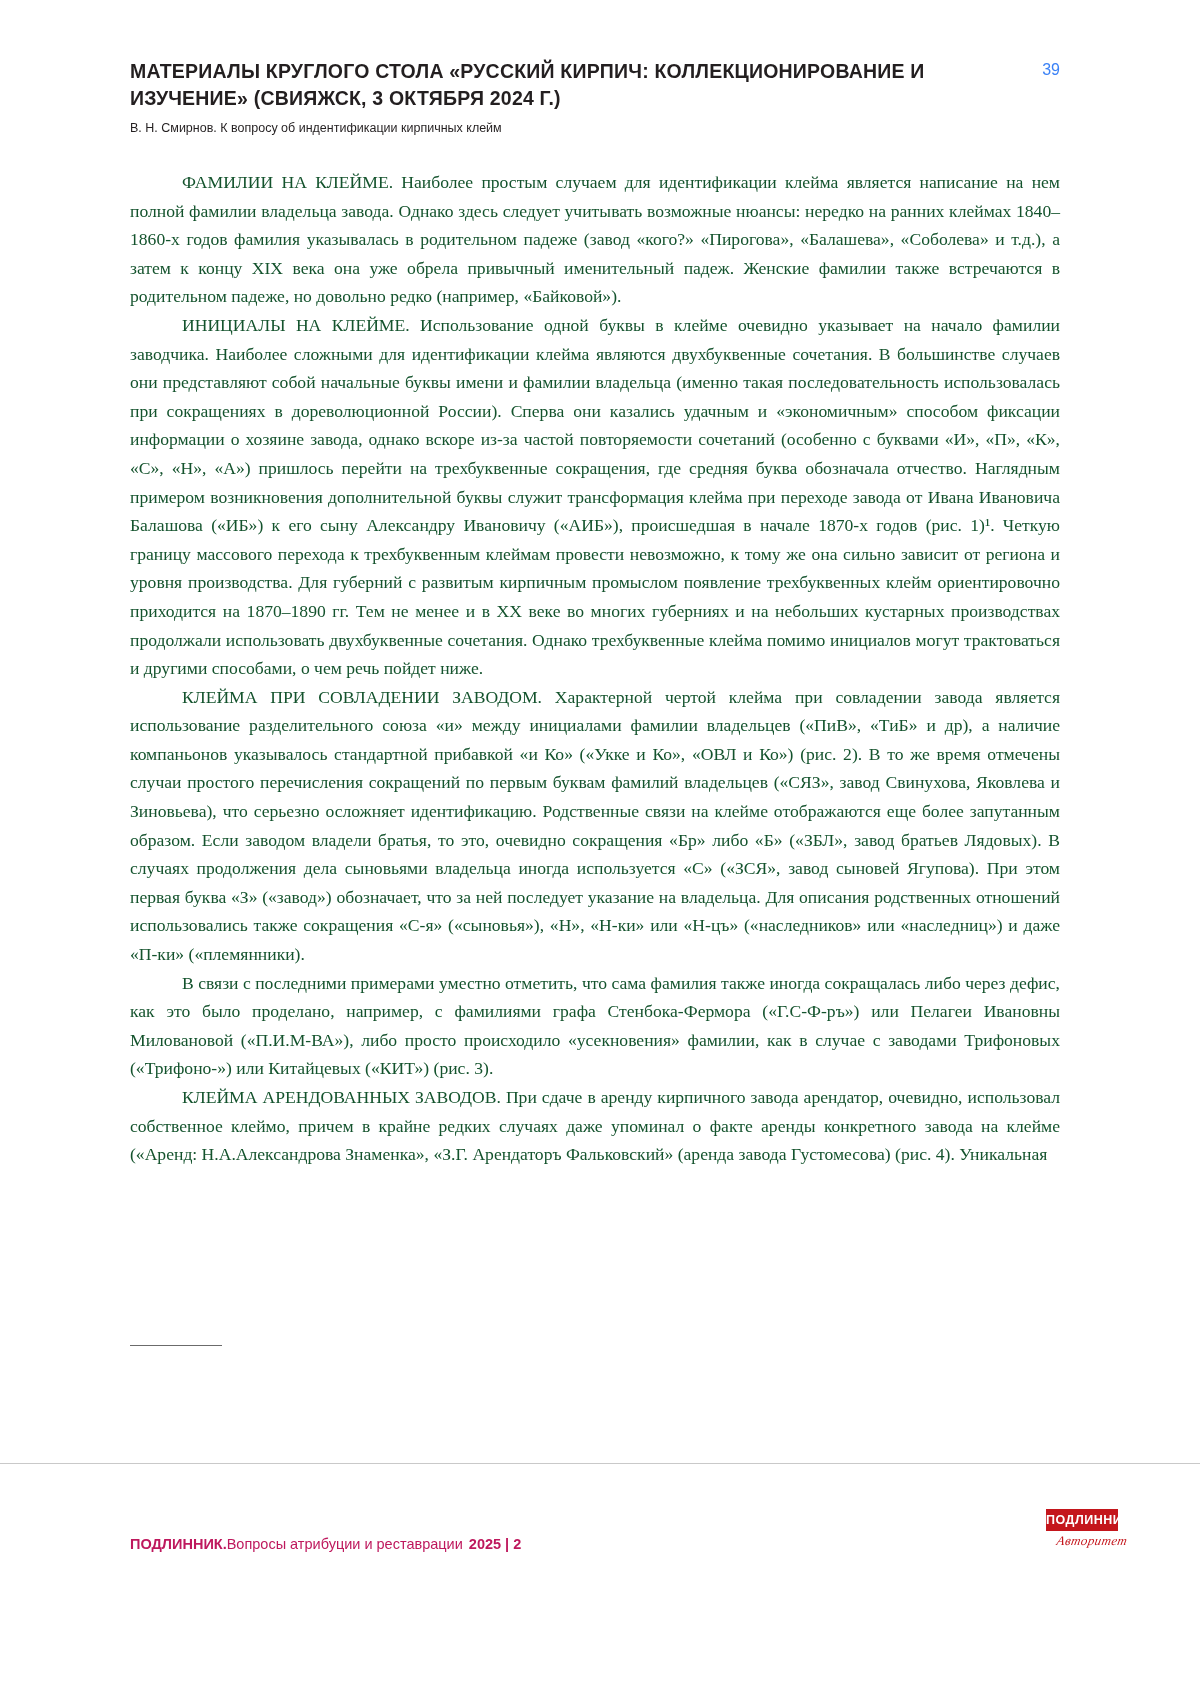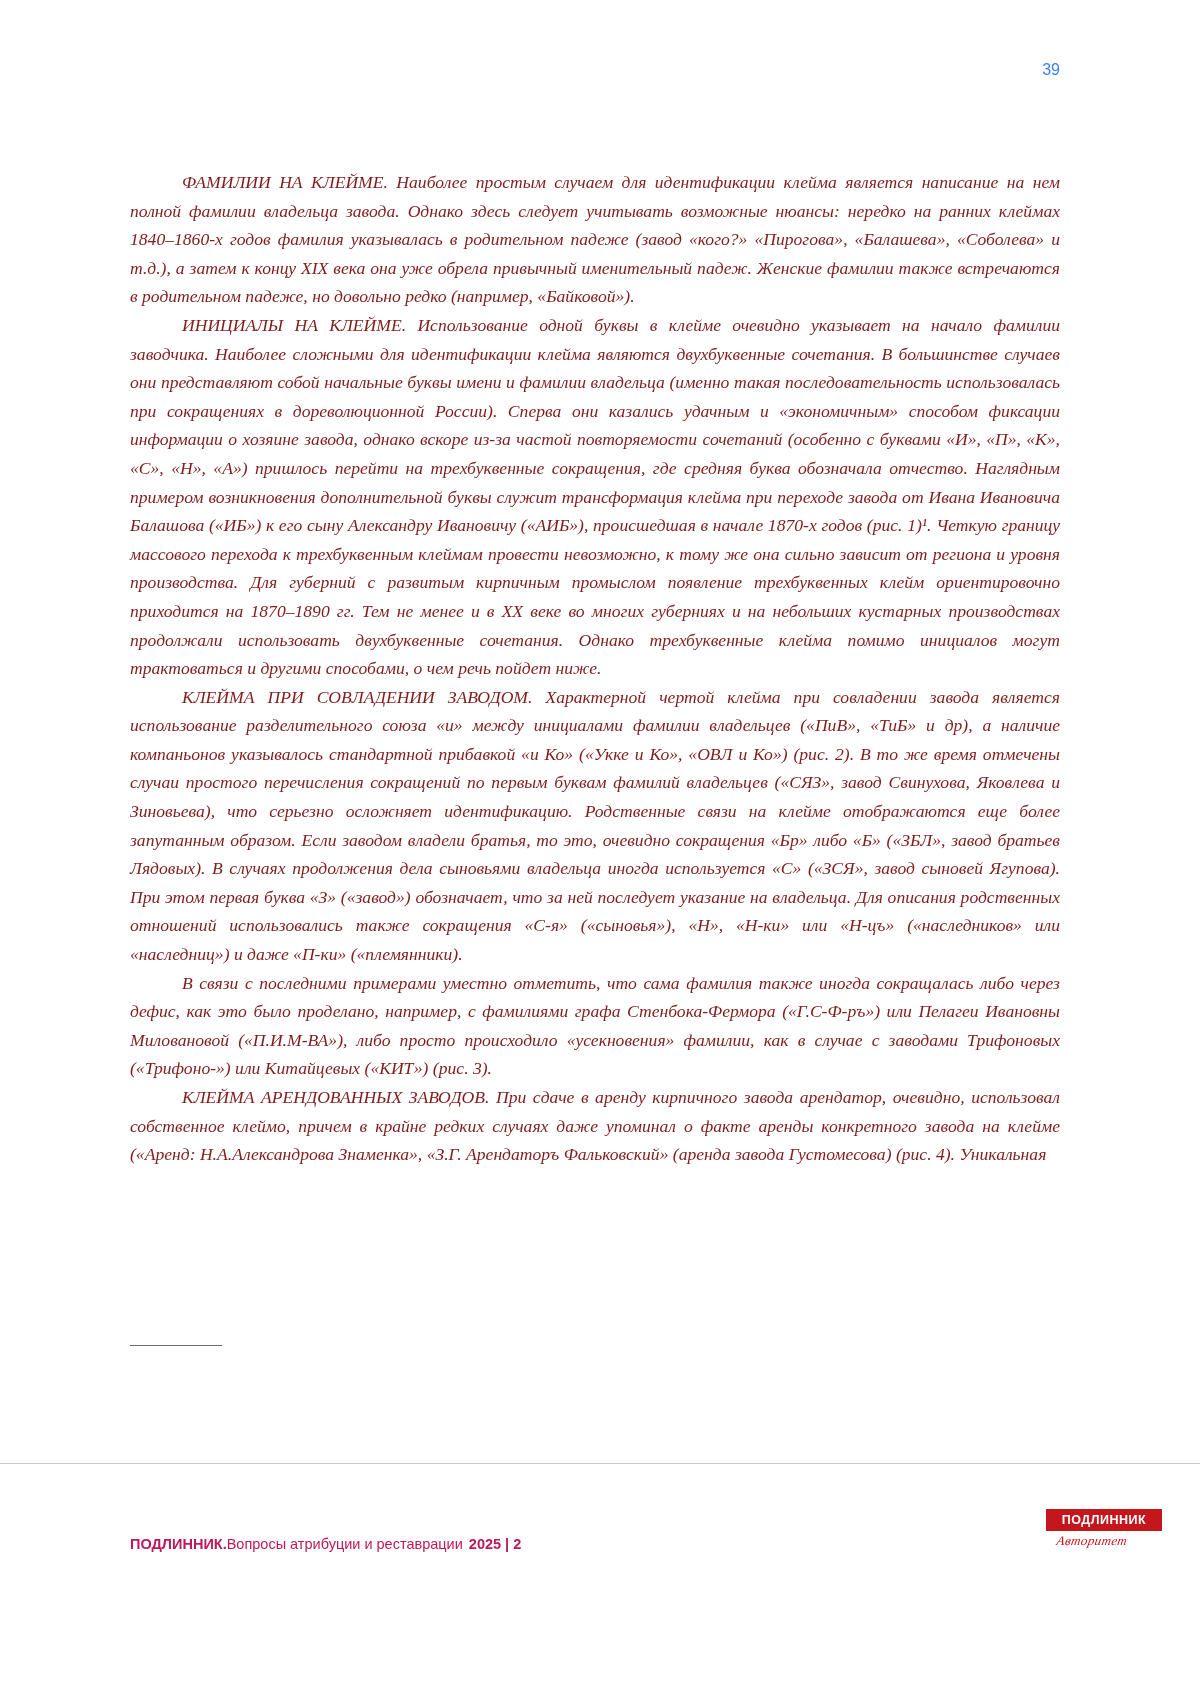--- a/index.html
+++ b/index.html
@@ -59,23 +59,22 @@
     left: 130px;
     top: 168px;
     width: 930px;
   }
   p.body-par {
     margin: 0;
     text-indent: 52px;
     text-align: justify;
     font-size: 17.6px;
     line-height: 28.6px;
-    color: #7f1d1d;
+    color: #14532d;
     font-family: "Liberation Serif", serif;
-    font-style: italic;
   }
   
   .footnote-rule {
     position: absolute;
     left: 130px;
     top: 1345px;
     width: 92px;
     height: 1px;
     background: #6b6b6b;
   }
@@ -130,40 +129,42 @@
     text-align: center;
   }
   .logo-box {
     background: #c4161c;
     color: #fff;
     font-family: "Liberation Sans", sans-serif;
     font-weight: bold;
     font-size: 12.5px;
     letter-spacing: 0.5px;
     padding: 4px 0 4px 0;
-    width: 116px;
+    width: 72px;
     box-sizing: border-box;
   }
   .logo-script {
     margin-top: 2px;
     color: #c4161c;
     font-family: "Liberation Serif", serif;
     font-style: italic;
     font-size: 13px;
     letter-spacing: 0.4px;
     transform: skewX(-10deg);
   }
 </style>
 </head>
 <body>
 
 <div class="page">
 
   <div class="header">
     <div class="page-number">39</div>
+    <div class="header-title">МАТЕРИАЛЫ КРУГЛОГО СТОЛА «РУССКИЙ КИРПИЧ: КОЛЛЕКЦИОНИРОВАНИЕ И ИЗУЧЕНИЕ» (СВИЯЖСК, 3 ОКТЯБРЯ 2024 Г.)</div>
+    <div class="header-sub">В. Н. Смирнов. К вопросу об индентификации кирпичных клейм</div>
   </div>
 
   <div class="content">
     <p class="body-par">ФАМИЛИИ НА КЛЕЙМЕ. Наиболее простым случаем для идентификации клейма является написание на нем полной фамилии владельца завода. Однако здесь следует учитывать возможные нюансы: нередко на ранних клеймах 1840–1860-х годов фамилия указывалась в родительном падеже (завод «кого?» «Пирогова», «Балашева», «Соболева» и т.д.), а затем к концу XIX века она уже обрела привычный именительный падеж. Женские фамилии также встречаются в родительном падеже, но довольно редко (например, «Байковой»).</p>
     <p class="body-par">ИНИЦИАЛЫ НА КЛЕЙМЕ. Использование одной буквы в клейме очевидно указывает на начало фамилии заводчика. Наиболее сложными для идентификации клейма являются двухбуквенные сочетания. В большинстве случаев они представляют собой начальные буквы имени и фамилии владельца (именно такая последовательность использовалась при сокращениях в дореволюционной России). Сперва они казались удачным и «экономичным» способом фиксации информации о хозяине завода, однако вскоре из-за частой повторяемости сочетаний (особенно с буквами «И», «П», «К», «С», «Н», «А») пришлось перейти на трехбуквенные сокращения, где средняя буква обозначала отчество. Наглядным примером возникновения дополнительной буквы служит трансформация клейма при переходе завода от Ивана Ивановича Балашова («ИБ») к его сыну Александру Ивановичу («АИБ»), происшедшая в начале 1870-х годов (рис. 1)¹. Четкую границу массового перехода к трехбуквенным клеймам провести невозможно, к тому же она сильно зависит от региона и уровня производства. Для губерний с развитым кирпичным промыслом появление трехбуквенных клейм ориентировочно приходится на 1870–1890 гг. Тем не менее и в XX веке во многих губерниях и на небольших кустарных производствах продолжали использовать двухбуквенные сочетания. Однако трехбуквенные клейма помимо инициалов могут трактоваться и другими способами, о чем речь пойдет ниже.</p>
     <p class="body-par">КЛЕЙМА ПРИ СОВЛАДЕНИИ ЗАВОДОМ. Характерной чертой клейма при совладении завода является использование разделительного союза «и» между инициалами фамилии владельцев («ПиВ», «ТиБ» и др), а наличие компаньонов указывалось стандартной прибавкой «и Ко» («Укке и Ко», «ОВЛ и Ко») (рис. 2). В то же время отмечены случаи простого перечисления сокращений по первым буквам фамилий владельцев («СЯЗ», завод Свинухова, Яковлева и Зиновьева), что серьезно осложняет идентификацию. Родственные связи на клейме отображаются еще более запутанным образом. Если заводом владели братья, то это, очевидно сокращения «Бр» либо «Б» («ЗБЛ», завод братьев Лядовых). В случаях продолжения дела сыновьями владельца иногда используется «С» («ЗСЯ», завод сыновей Ягупова). При этом первая буква «З» («завод») обозначает, что за ней последует указание на владельца. Для описания родственных отношений использовались также сокращения «С-я» («сыновья»), «Н», «Н-ки» или «Н-цъ» («наследников» или «наследниц») и даже «П-ки» («племянники).</p>
     <p class="body-par">В связи с последними примерами уместно отметить, что сама фамилия также иногда сокращалась либо через дефис, как это было проделано, например, с фамилиями графа Стенбока-Фермора («Г.С-Ф-ръ») или Пелагеи Ивановны Миловановой («П.И.М-ВА»), либо просто происходило «усекновения» фамилии, как в случае с заводами Трифоновых («Трифоно-») или Китайцевых («КИТ») (рис. 3).</p>
     <p class="body-par">КЛЕЙМА АРЕНДОВАННЫХ ЗАВОДОВ. При сдаче в аренду кирпичного завода арендатор, очевидно, использовал собственное клеймо, причем в крайне редких случаях даже упоминал о факте аренды конкретного завода на клейме («Аренд: Н.А.Александрова Знаменка», «З.Г. Арендаторъ Фальковский» (аренда завода Густомесова) (рис. 4). Уникальная</p>
   </div>
 

